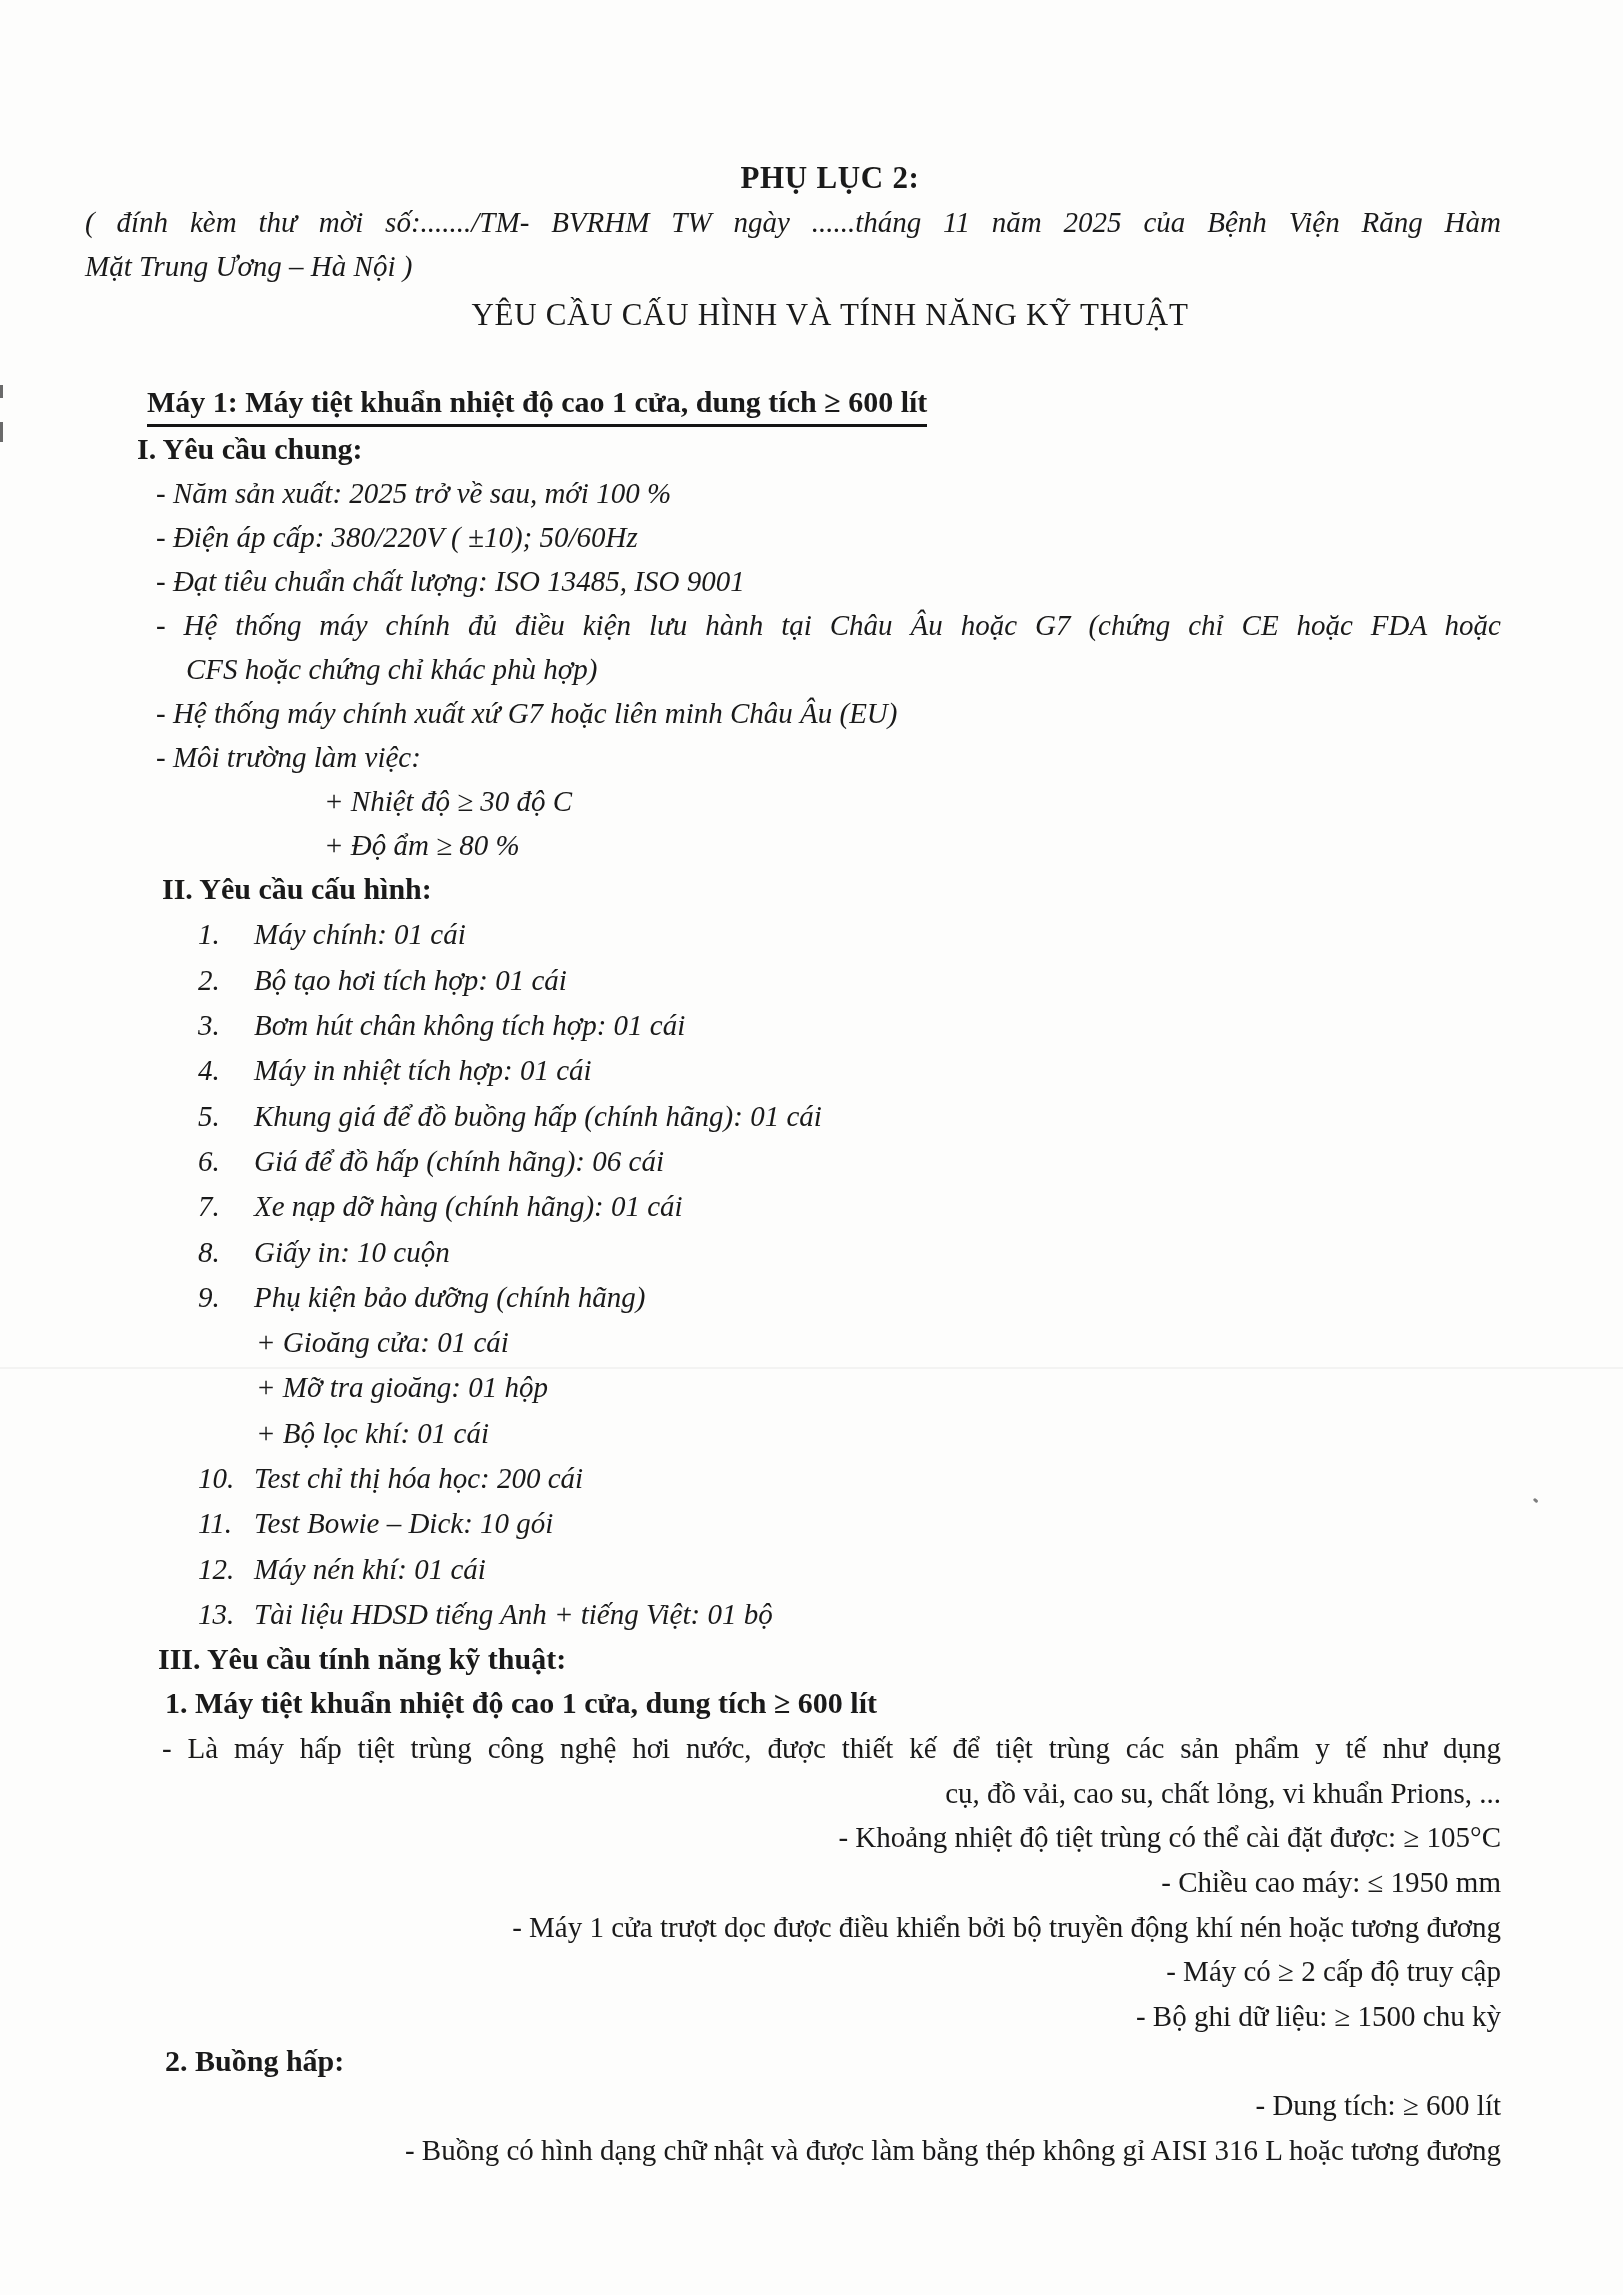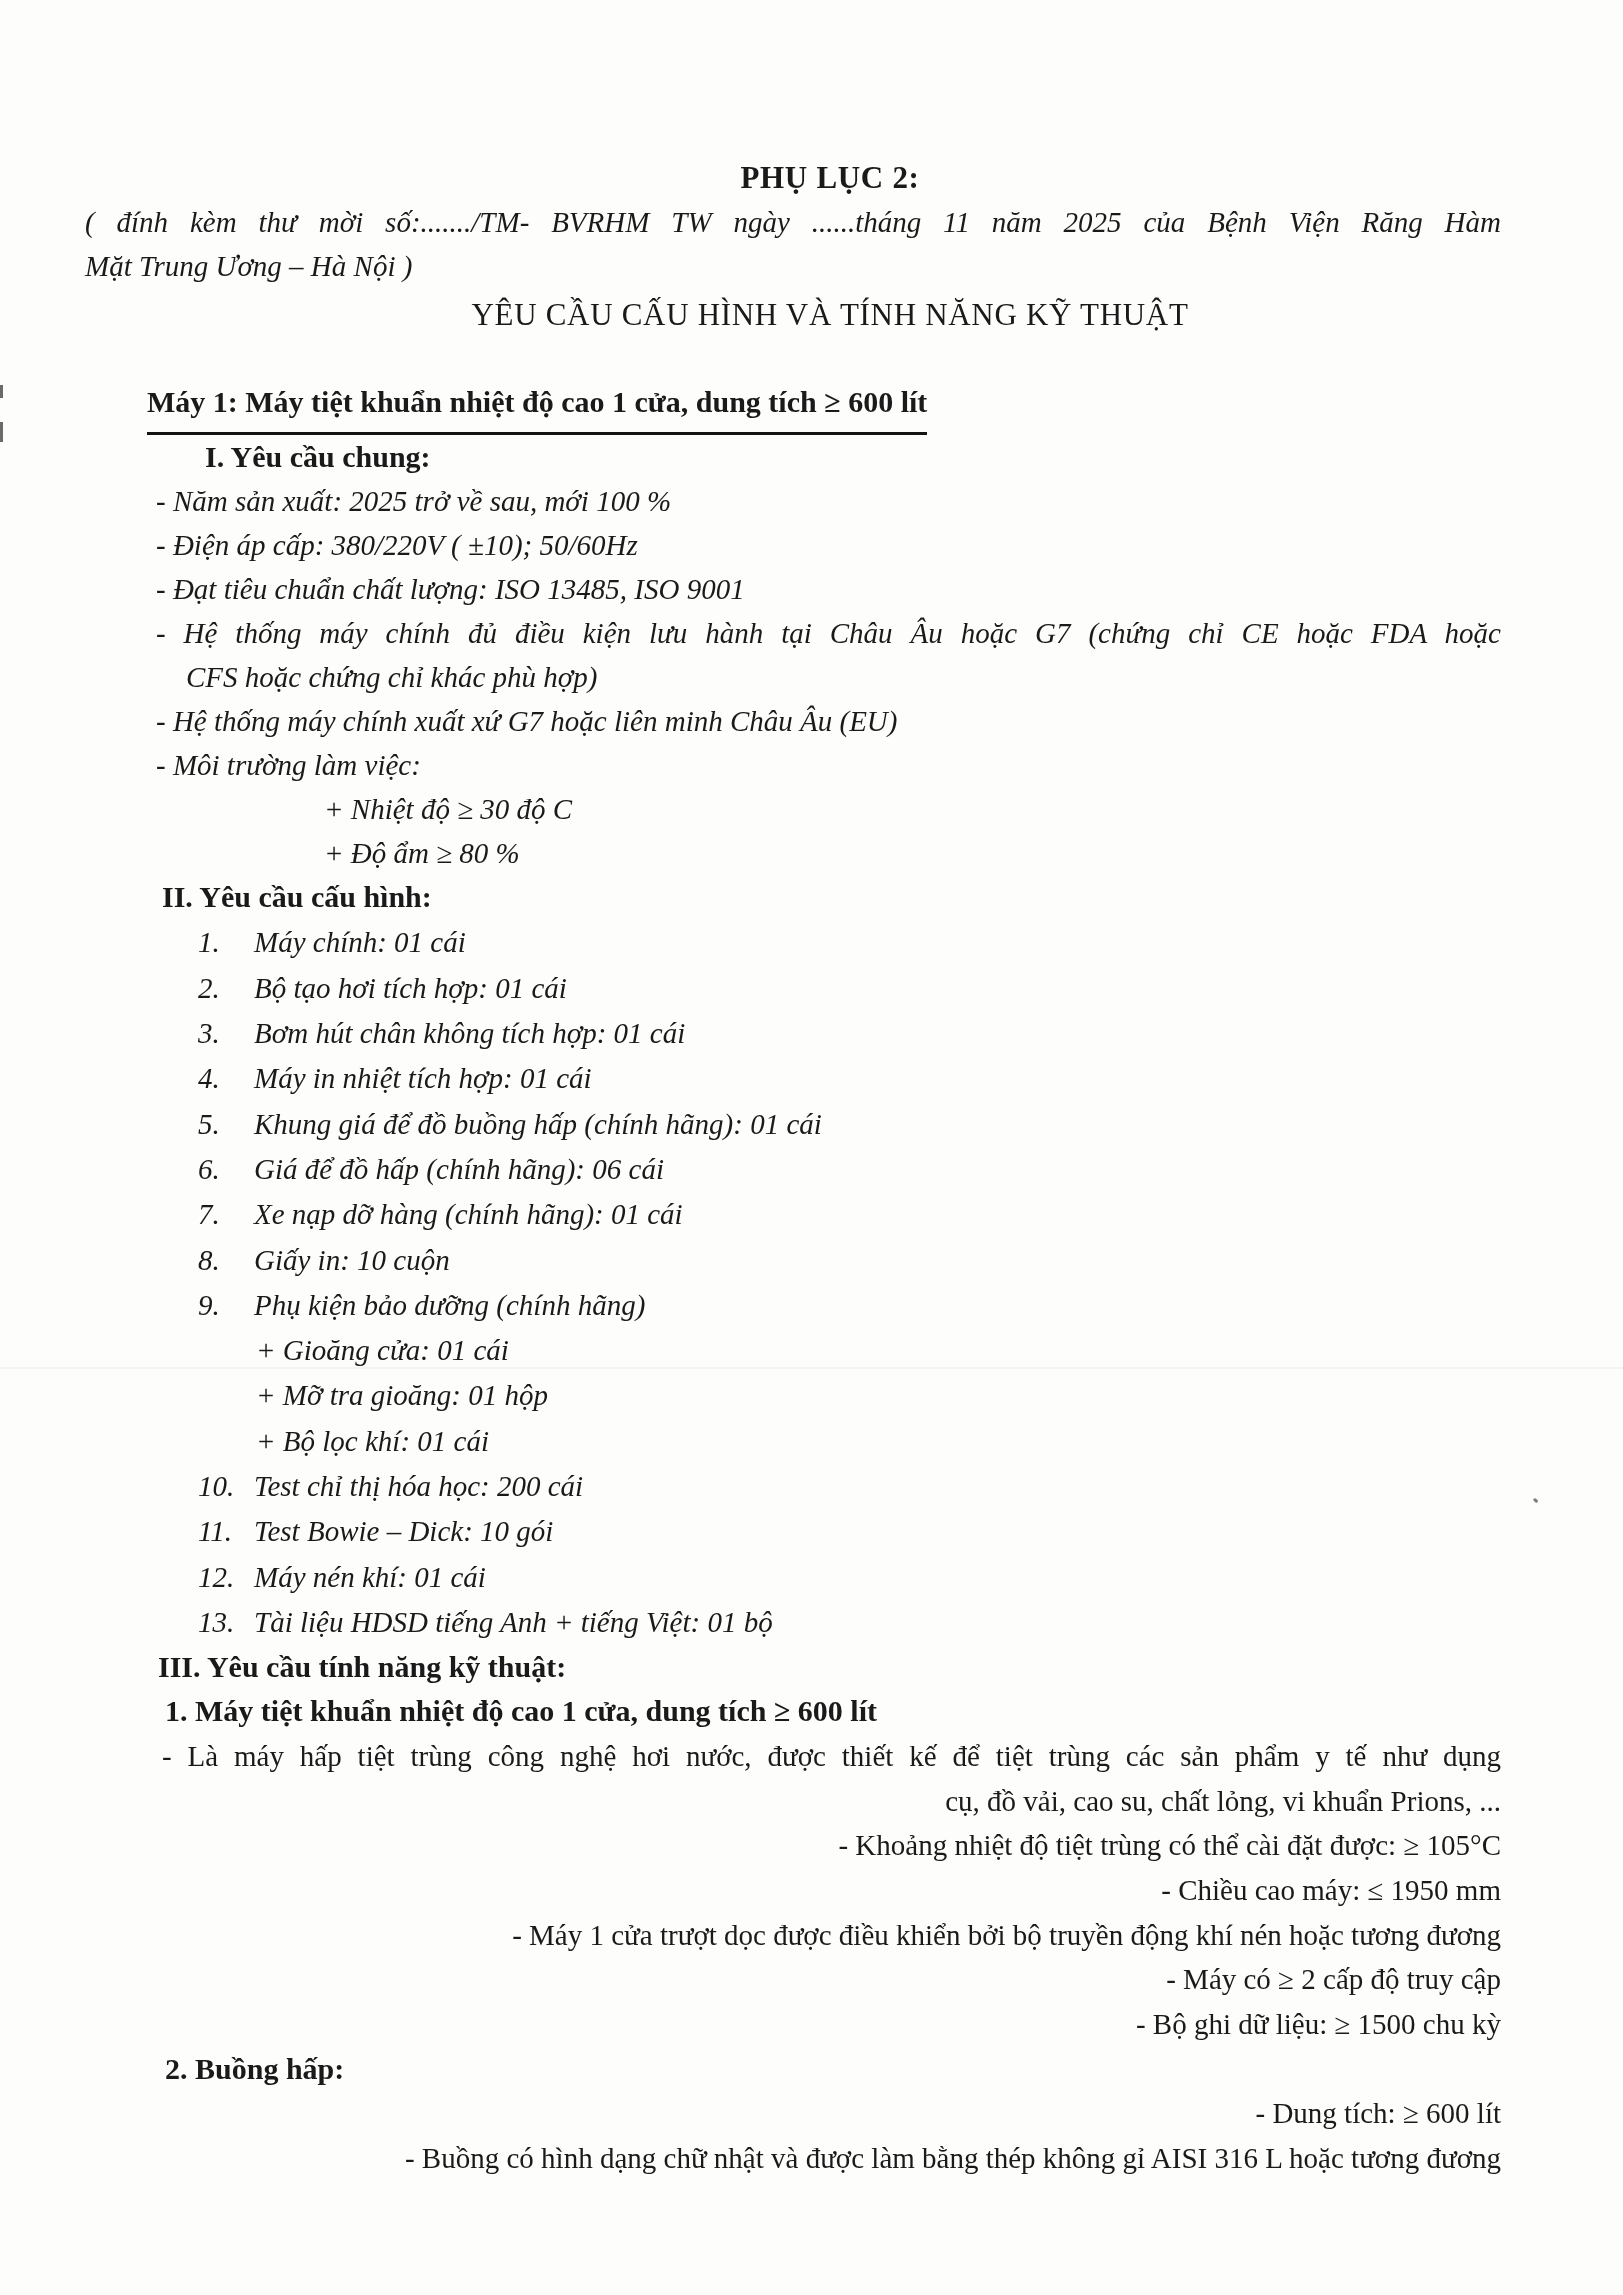--- a/index.html
+++ b/index.html
@@ -38,28 +38,28 @@
   .machine-heading-wrap {
     margin-top: 43px;
     margin-left: 62px;
     line-height: 44px;
   }
   .machine-heading {
     display: inline-block;
     font-weight: bold;
     font-size: 30px;
     border-bottom: 3.9px solid #141414;
-    padding-bottom: 8px;
+    padding-bottom: 0;
     text-align: right;
   }
   .sec-title {
     font-weight: bold;
     font-size: 30px;
   }
-  .sec1-title { margin-left: 120px; }
+  .sec1-title { margin-left: 52px; }
   .sec2-title { margin-left: 77px; }
   .sec3-title { margin-left: 73px; }
 
   .g-item {
     margin-left: 71px;
     padding-left: 30px;
     text-indent: -30px;
   }
   .g-item-cont { margin-left: 101px; }
   .g-sub { margin-left: 239px; }

